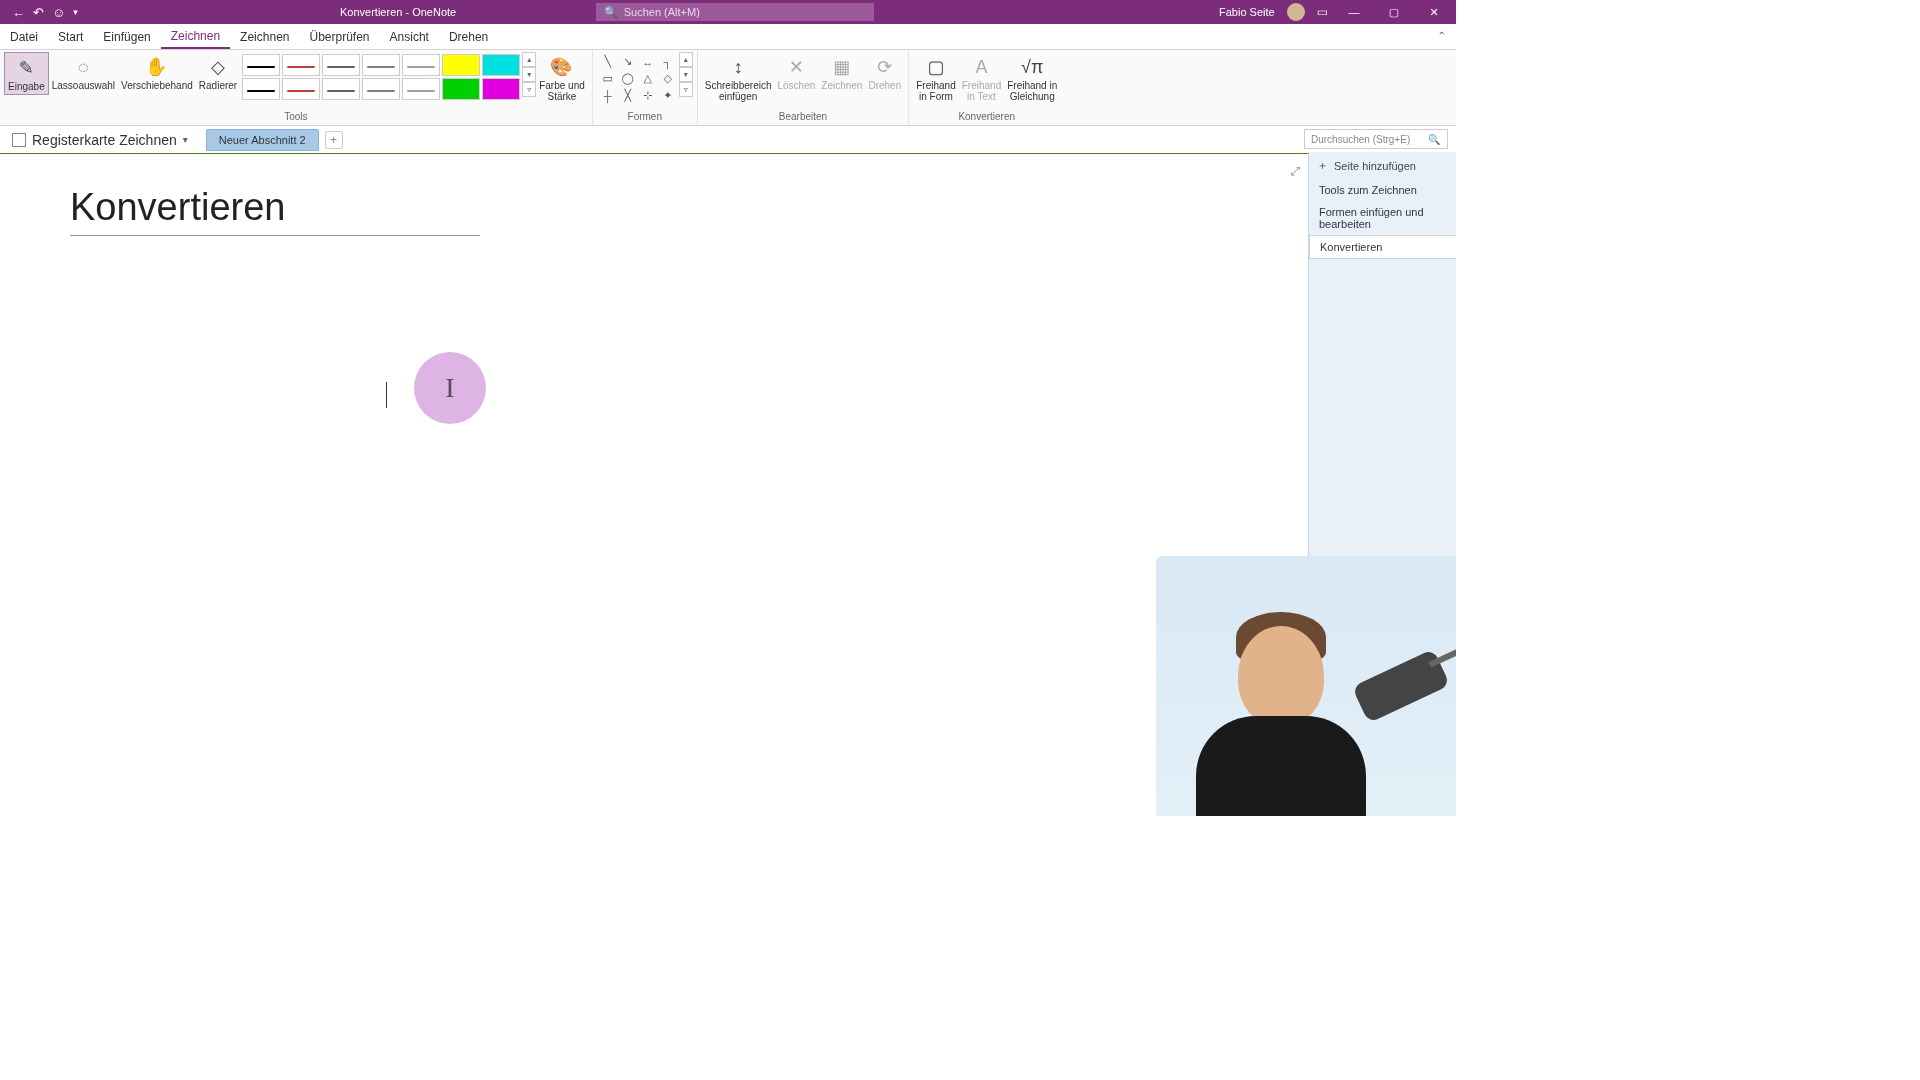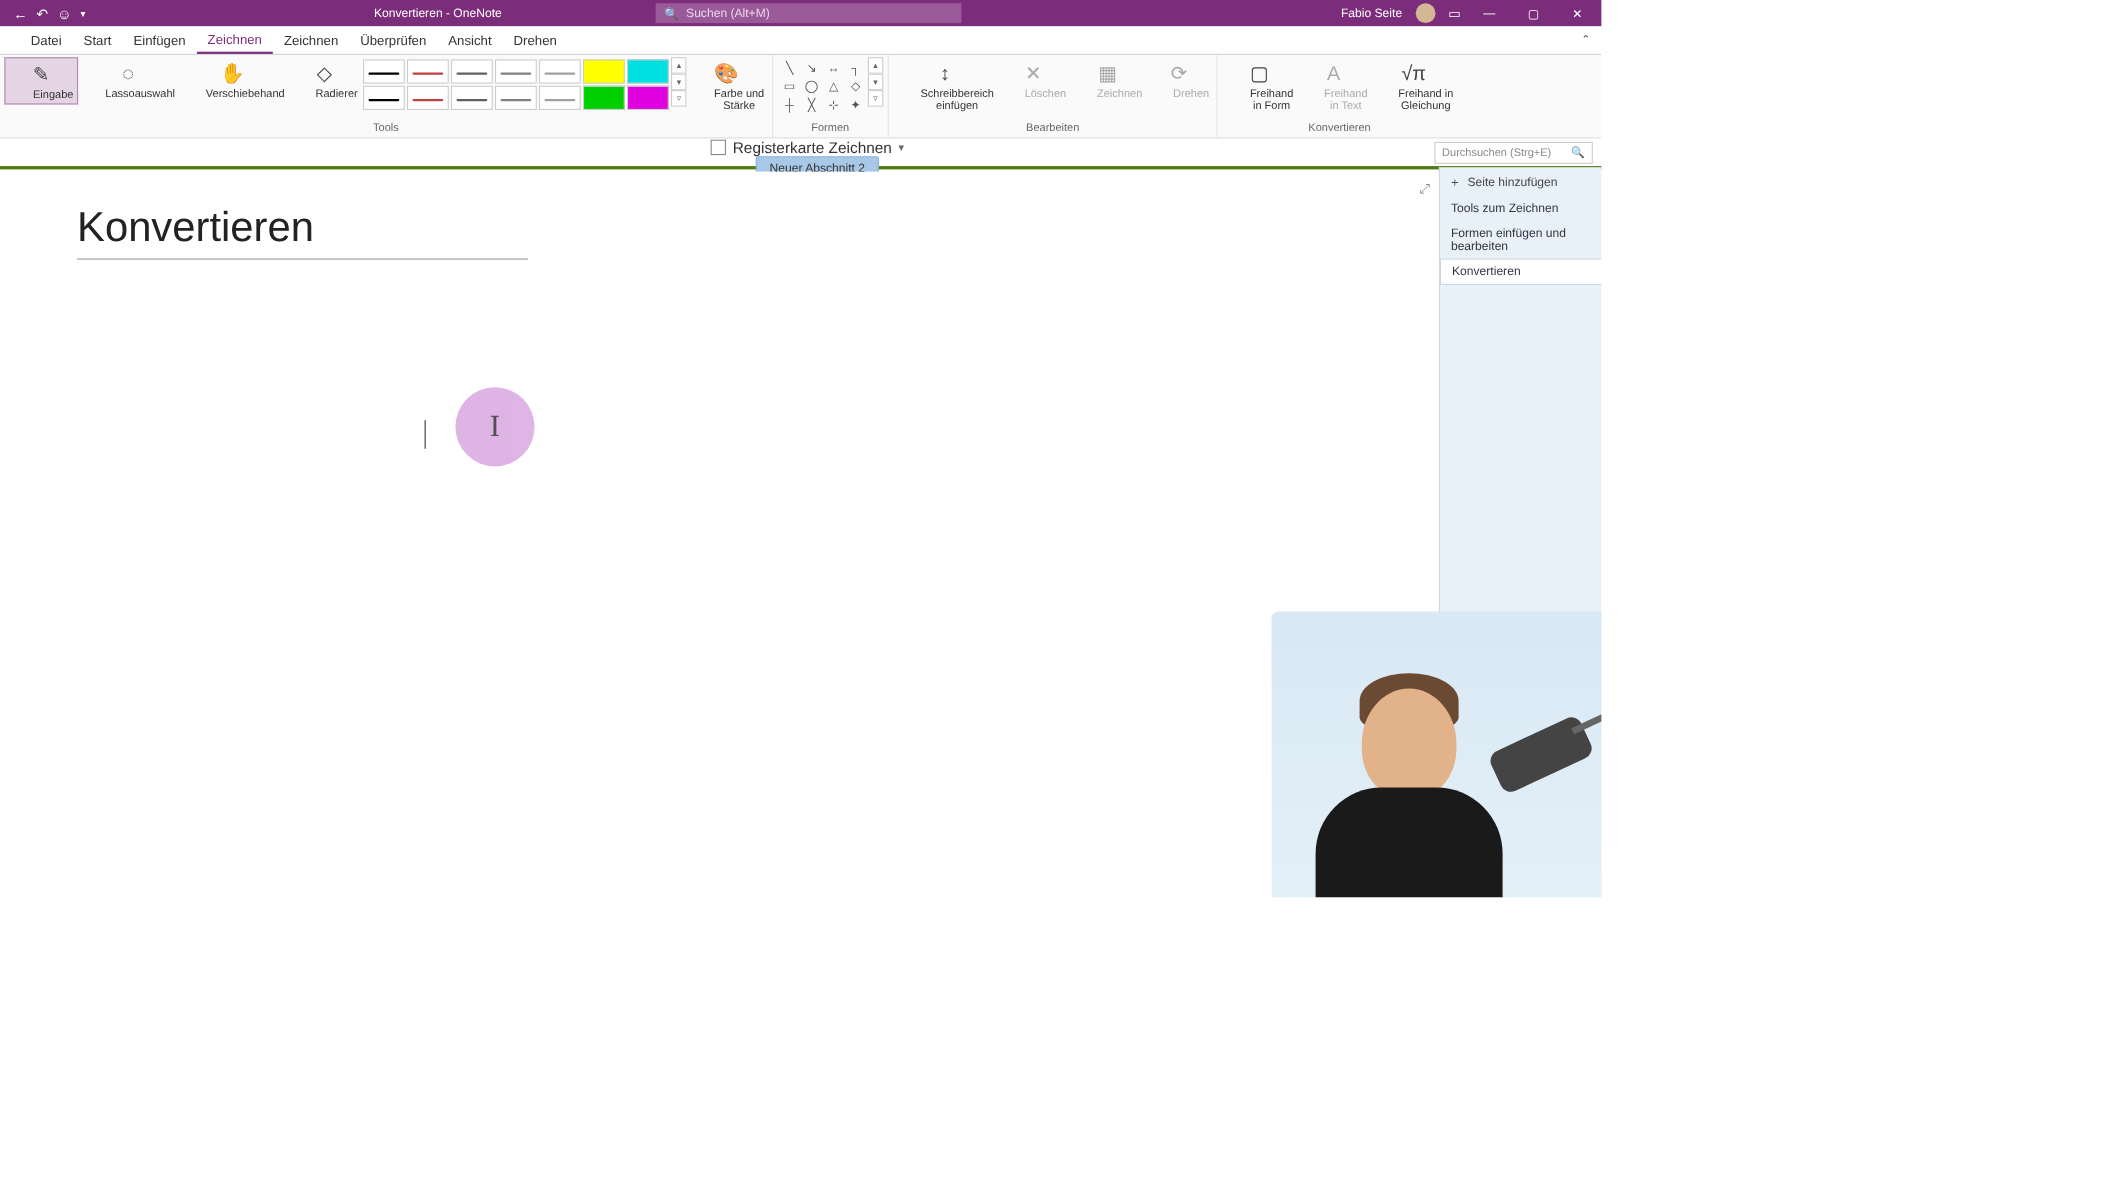--- a/index.html
+++ b/index.html
@@ -11,51 +11,51 @@
 .title-bar .qat span { cursor: pointer; font-size: 13px; }
 .title-bar .doc-title { position: absolute; left: 50%; transform: translateX(-50%); left: 340px; transform: none; font-size: 11px; }
 .title-bar .search-box { position: absolute; left: 596px; width: 278px; height: 18px; background: #9a5a9a; border: none; display: flex; align-items: center; padding: 0 8px; color: #e8d8e8; }
 .title-bar .search-box .sicon { font-size: 11px; margin-right: 6px; }
 .title-bar .user-area { position: absolute; right: 8px; display: flex; align-items: center; gap: 12px; }
 .title-bar .user-area .uname { font-size: 11px; }
 .title-bar .avatar { width: 18px; height: 18px; border-radius: 50%; background: #d4b896; }
 .title-bar .winbtn { width: 28px; text-align: center; font-size: 11px; cursor: pointer; }
 
 
-.menu-row { height: 26px; background: #fff; border-bottom: 1px solid #d4d4d4; display: flex; align-items: center; padding-left: 18px; position: relative; }
+.menu-row { height: 26px; background: #fff; border-bottom: 1px solid #d4d4d4; display: flex; align-items: center; padding-left: 0; position: relative; }
 .menu-tab { padding: 4px 10px; font-size: 12px; color: #333; cursor: pointer; }
 .menu-tab.active { color: #7b2d7b; border-bottom: 2px solid #7b2d7b; font-weight: 500; }
 .menu-row .chevup { position: absolute; right: 10px; top: 6px; color: #555; font-size: 10px; cursor: pointer; }
 
 
 .ribbon { height: 76px; background: #fafafa; border-bottom: 1px solid #d4d4d4; display: flex; }
 .rgroup { border-right: 1px solid #e4e4e4; display: flex; flex-direction: column; align-items: center; padding: 2px 4px 2px 4px; }
 .rgroup .items { display: flex; flex: 1; align-items: flex-start; }
 .rgroup .glabel { font-size: 10px; color: #666; text-align: left; padding-bottom: 1px; }
 .rbtn { display: flex; flex-direction: column; align-items: center; justify-content: flex-start; padding: 2px 3px; cursor: pointer; min-width: 30px; }
 .rbtn.selected { background: #e4d4e4; border: 1px solid #b088b0; }
 .rbtn .ico { height: 26px; display: flex; align-items: center; justify-content: center; font-size: 18px; color: #444; }
-.rbtn .lbl { font-size: 10px; color: #333; line-height: 11px; text-align: center; white-space: pre-line; margin-left: 22px; }
+.rbtn .lbl { font-size: 10px; color: #333; line-height: 11px; text-align: center; white-space: pre-line; }
 .rbtn.disabled .lbl, .rbtn.disabled .ico { color: #aaa; }
 
 
 .pen-gallery { display: flex; flex-direction: column; gap: 2px; padding: 2px; }
 .pen-row { display: flex; gap: 2px; }
 .pen-swatch { width: 38px; height: 22px; border: 1px solid #ccc; background: #fff; position: relative; overflow: hidden; cursor: pointer; }
 .pen-swatch .stroke { position: absolute; left: 4px; right: 4px; top: 11px; height: 2px; border-radius: 1px; }
 .gal-arrows { display: flex; flex-direction: column; width: 14px; }
 .gal-arrows div { height: 15px; border: 1px solid #ccc; font-size: 8px; text-align: center; line-height: 13px; color: #666; cursor: pointer; background: #fff; }
 
 
 .shape-gallery { display: flex; flex-direction: column; gap: 2px; padding: 2px; }
 .shape-row { display: flex; gap: 2px; }
 .shape-cell { width: 18px; height: 15px; border: 1px solid transparent; display: flex; align-items: center; justify-content: center; font-size: 11px; color: #555; cursor: pointer; }
 
 
-.section-bar { height: 28px; background: #fff; display: flex; align-items: center; padding-left: 12px; border-bottom: 3px solid #4d7c0f; position: relative; flex-direction: column; }
+.section-bar { height: 28px; background: #fff; display: flex; align-items: center; padding-left: 12px; border-bottom: 1px solid #4d7c0f; position: relative; }
 .notebook-name { font-size: 14px; color: #333; display: flex; align-items: center; gap: 6px; cursor: pointer; }
 .notebook-name .nbico { width: 14px; height: 14px; border: 1px solid #888; }
 .section-tab { margin-left: 18px; background: #a8c8e8; border: 1px solid #8ab0d8; padding: 4px 12px; font-size: 11px; color: #333; border-radius: 2px 2px 0 0; cursor: pointer; }
 .add-section { margin-left: 6px; width: 18px; height: 18px; border: 1px solid #ccc; border-radius: 2px; font-size: 12px; color: #888; text-align: center; line-height: 16px; cursor: pointer; }
 .search-right { position: absolute; right: 8px; top: 3px; width: 144px; height: 20px; border: 1px solid #ccc; font-size: 10px; color: #888; padding: 0 6px; display: flex; align-items: center; justify-content: space-between; }
 
 
 .pages-panel { position: absolute; right: 0; top: 152px; bottom: 0; width: 148px; background: #e8f0f8; border-left: 1px solid #c8d4e0; font-size: 11px; }
 .pages-panel .add-page { padding: 6px 8px; color: #445; display: flex; align-items: center; gap: 6px; cursor: pointer; }
 .pages-panel .plist { }

